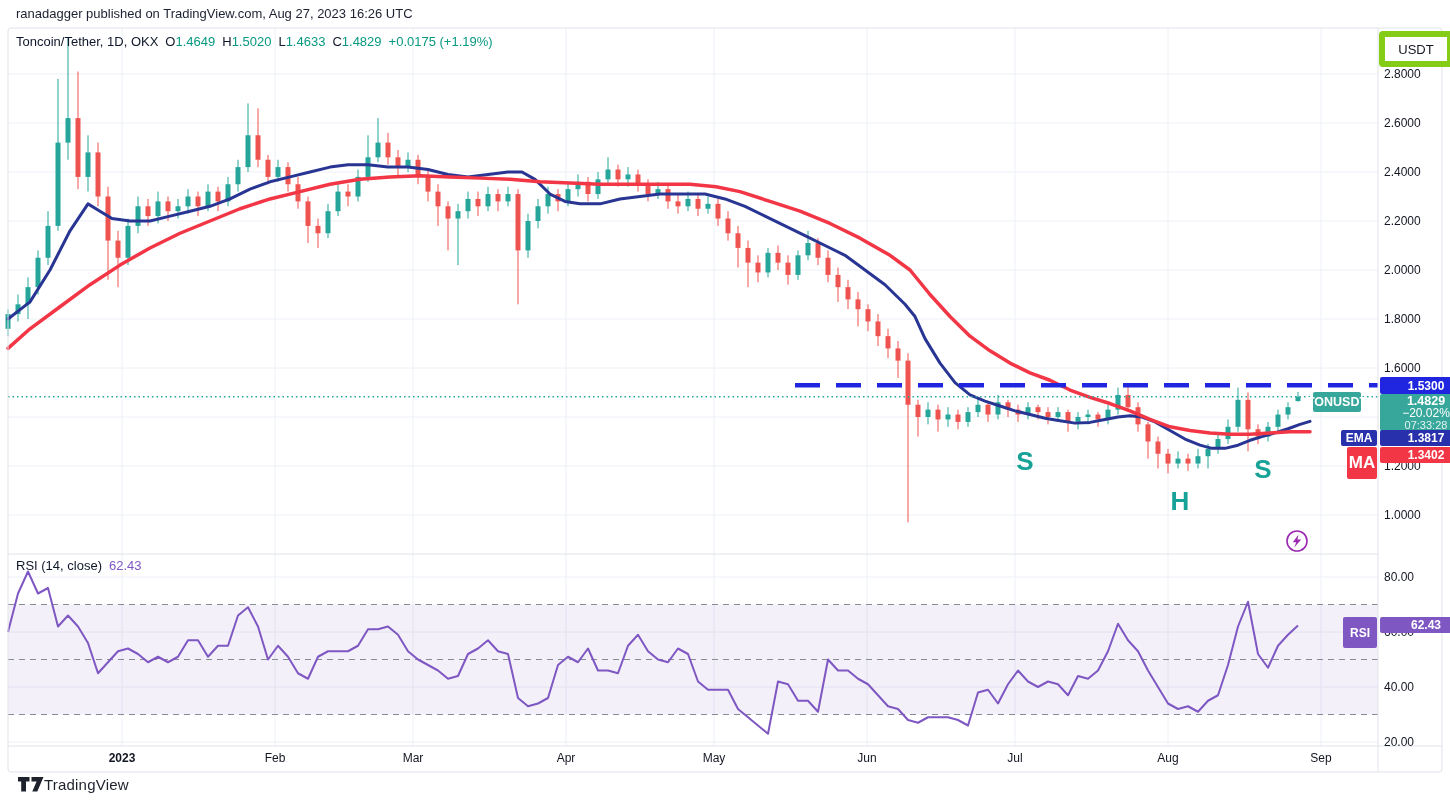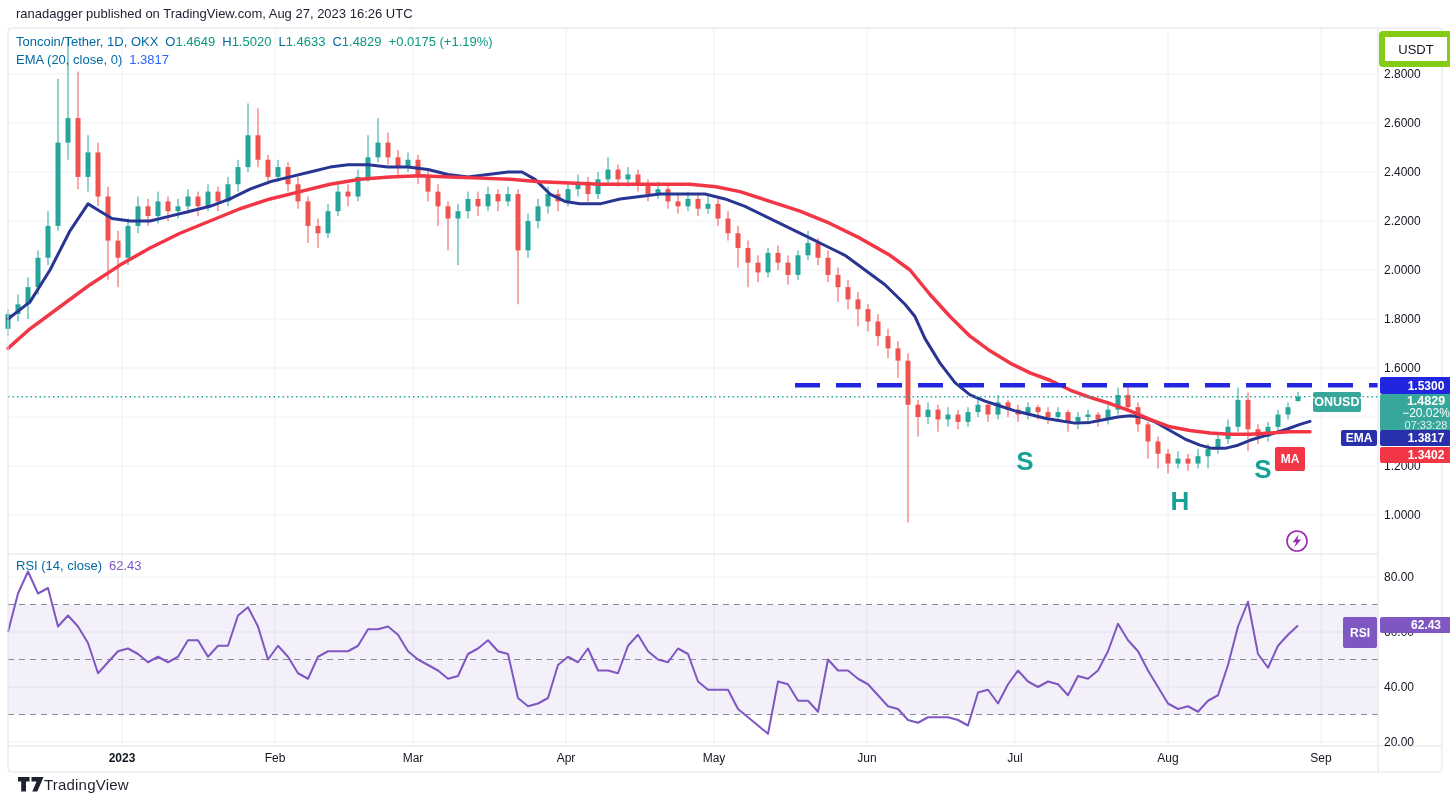--- a/index.html
+++ b/index.html
@@ -3,42 +3,42 @@
 <meta charset="utf-8">
 <style>
   html,body{margin:0;padding:0;}
   body{width:1450px;height:806px;background:#ffffff;position:relative;overflow:hidden;
        font-family:"Liberation Sans", sans-serif;color:#131722;}
   #chart-svg{position:absolute;left:0;top:0;}
   .overlay{position:absolute;}
   .attribution{left:16px;top:6px;font-size:13px;color:#1c2030;}
   .legend{left:16px;top:33px;font-size:13px;line-height:18px;}
   .legend-line{white-space:nowrap;}
-  .legend-line .k{color:#0369a1;}
+  .legend-line .k{color:#0f172a;}
   .lv{margin-left:7px;}
   .v-up{color:var(--legend_up);}
   .v-ema{color:var(--legend_ema);}
   .v-ma{color:var(--ma);}
   .v-rsi{color:var(--rsi);}
   .rsi-legend{left:16px;top:558px;font-size:13px;}
   .usdt-btn{left:1379px;top:31px;width:62px;height:24px;border:6px solid #84cc16;border-radius:4px;
             display:flex;align-items:center;justify-content:center;font-size:13px;background:#fff;cursor:pointer;}
   .badge{left:1380px;width:76px;color:#fff;font-size:12px;border-radius:2px;
          display:flex;align-items:center;justify-content:center;padding-left:8px;}
   #badge-resistance{top:377px;height:17px;font-weight:700;}
   #badge-price{top:394px;height:37px;flex-direction:column;line-height:12px;}
   #badge-price .big{font-weight:700;font-size:12.5px;}
   #badge-price .dim{opacity:.85;font-size:11px;}
   #badge-ema{top:430px;height:16px;font-weight:700;}
   #badge-ma{top:447px;height:16px;font-weight:700;}
   #badge-rsi{top:617px;height:16px;font-weight:700;}
   .tag{color:#fff;border-radius:2px;display:flex;align-items:center;justify-content:center;font-weight:700;}
   #tag-tonusdt{left:1313px;top:392px;width:48px;height:20px;font-size:12.5px;}
   #tag-ema{left:1341px;top:430px;width:36px;height:16px;font-size:12px;}
-  #tag-ma{left:1275px;top:447px;width:30px;height:24px;font-size:12px;}
+  #tag-ma{left:1347px;top:447px;width:30px;height:32px;font-size:17px;}
   #tag-rsi{left:1343px;top:617px;width:34px;height:31px;font-size:12px;}
   .shs{font-size:26px;font-weight:700;color:var(--annotation);transform:translate(-50%,-50%);}
   #lightning{left:1285px;top:529px;width:24px;height:24px;}
   .watermark{left:18px;top:776px;display:flex;align-items:center;}
   .watermark .wm-text{font-size:15px;font-weight:500;color:#1e222d;letter-spacing:.2px;}
   text.ax{font-size:12px;fill:#131722;}
   text.mid{text-anchor:middle;}
   text.yr{font-weight:600;}
 </style>
 </head>
@@ -370,21 +370,20 @@
       <text x="1015" y="762" class="ax mid">Jul</text>
       <text x="1168" y="762" class="ax mid">Aug</text>
       <text x="1321" y="762" class="ax mid">Sep</text>
     </g>
   </svg>
 
 <div class="overlay attribution">ranadagger published on TradingView.com, Aug 27, 2023 16:26 UTC</div>
 
 <div class="overlay legend">
   <div class="legend-line"><span class="k">Toncoin/Tether, 1D, OKX</span><span class="lv"><span class="k">O</span><span class="v-up">1.4649</span></span><span class="lv"><span class="k">H</span><span class="v-up">1.5020</span></span><span class="lv"><span class="k">L</span><span class="v-up">1.4633</span></span><span class="lv"><span class="k">C</span><span class="v-up">1.4829</span></span><span class="lv v-up">+0.0175 (+1.19%)</span></div>
-  <div class="legend-line"><span class="k">EMA (20, close, 0)</span><span class="lv v-ema">1.3817</span></div>
 </div>
 
 <div class="overlay rsi-legend legend-line"><span class="k">RSI (14, close)</span><span class="lv v-rsi">62.43</span></div>
 
 <div class="overlay usdt-btn">USDT</div>
 
 <div class="overlay badge" id="badge-resistance" style="background: rgb(32, 38, 224);">1.5300</div>
 
 <div class="overlay badge" id="badge-price" style="background: rgb(56, 167, 155);">
   <span class="big">1.4829</span>

